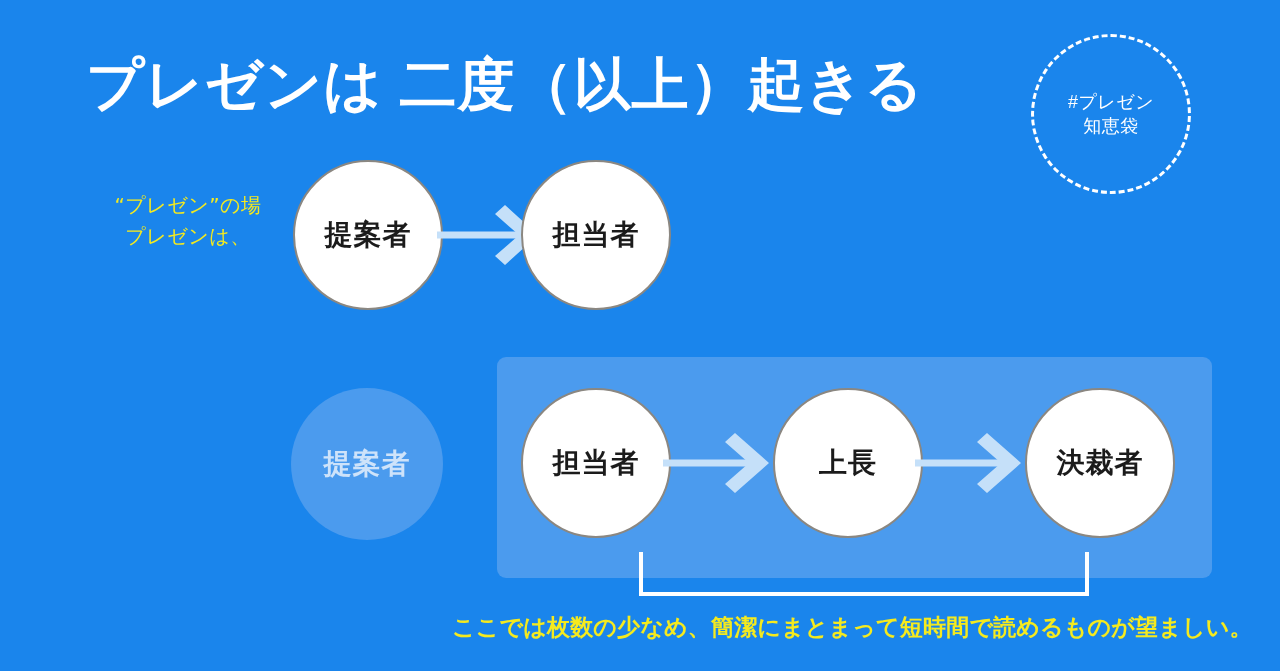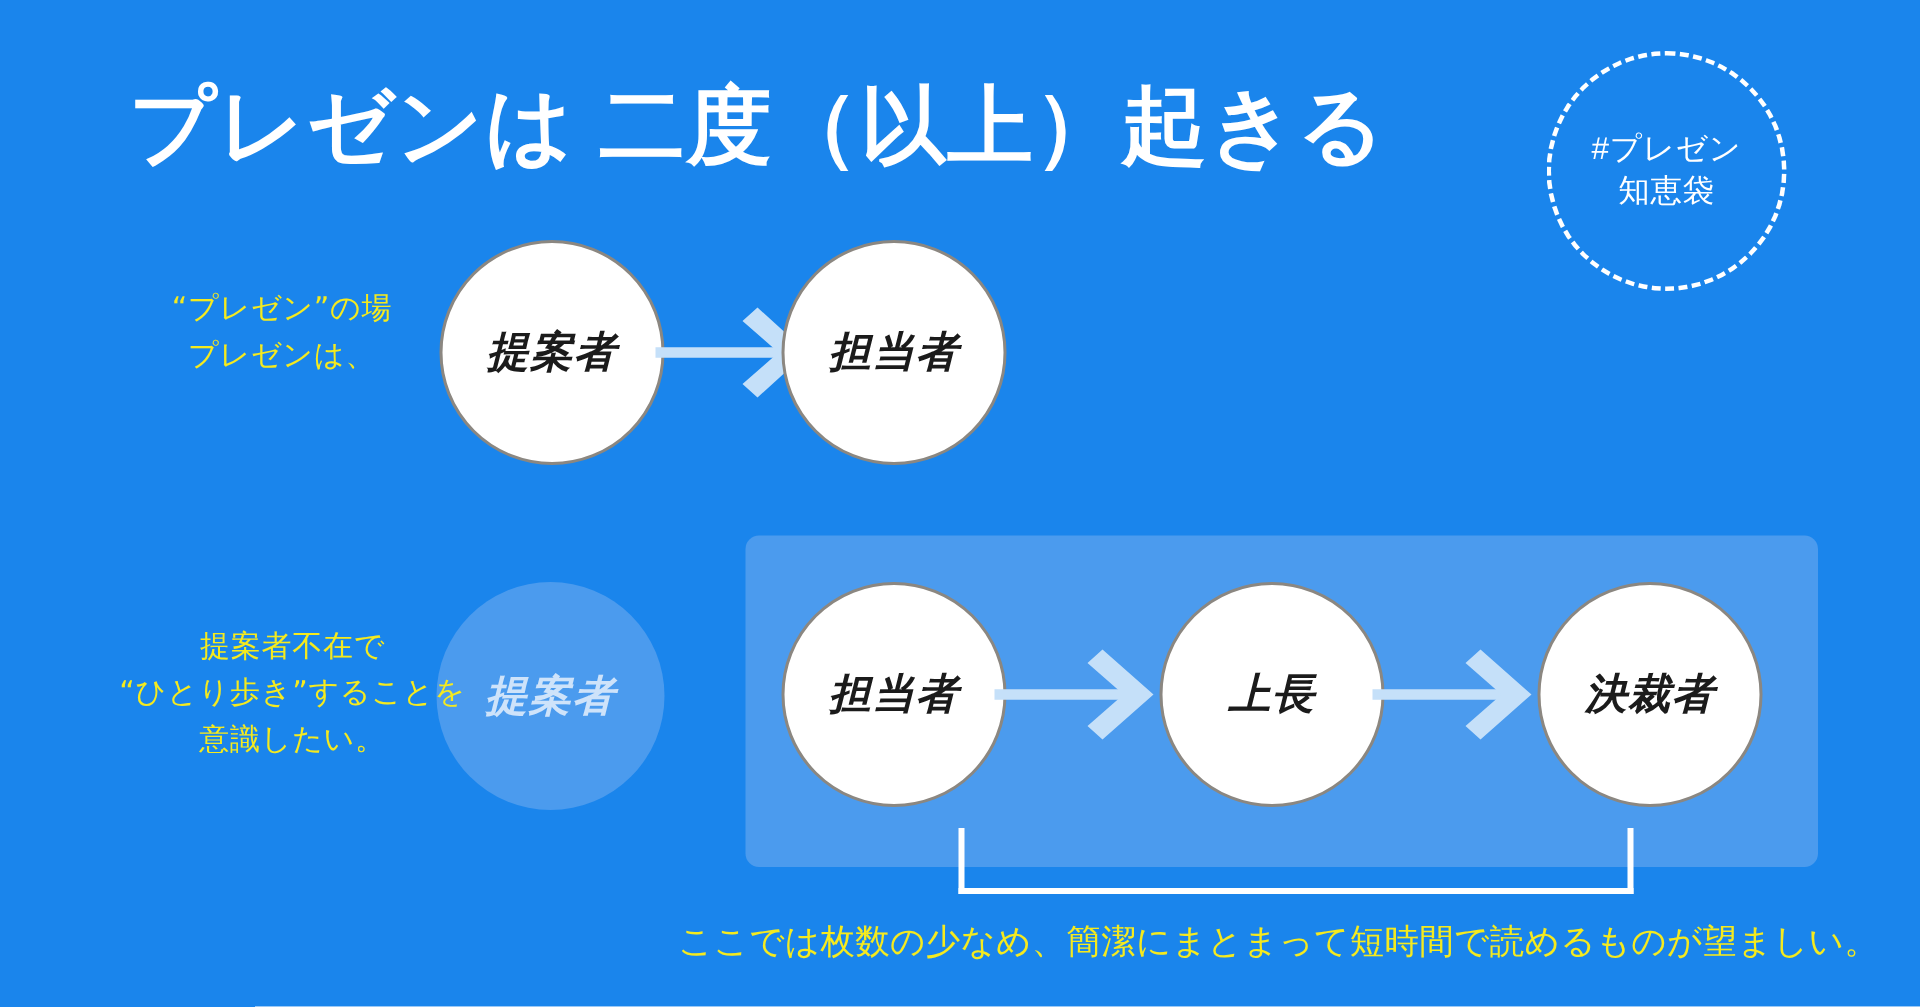--- a/index.html
+++ b/index.html
@@ -42,21 +42,21 @@
     border-radius: 50%;
     border: 3px dashed #ffffff;
     display: flex;
     flex-direction: column;
     align-items: center;
     justify-content: center;
     box-sizing: border-box;
   }
   #badge .badge-line {
     color: #ffffff;
-    font-size: 21px;
+    font-size: 18px;
     line-height: 1.35;
     letter-spacing: 0.5px;
     white-space: nowrap;
   }
 
   
   #panel {
     position: absolute;
     left: 497px;
     top: 357px;
@@ -78,21 +78,20 @@
     display: flex;
     align-items: center;
     justify-content: center;
   }
   .node .node-label {
     font-size: 28px;
     font-weight: bold;
     color: #1b1b1b;
     letter-spacing: 1px;
     white-space: nowrap;
-    font-style: italic;
   }
 
   
   .node.ghost {
     background: #4b9bee;
     border: none;
     width: 152px;
     height: 152px;
   }
   .node.ghost .node-label {
@@ -123,20 +122,21 @@
 
   #caption {
     position: absolute;
     left: 452px;
     top: 612px;
     color: #f5ea1e;
     font-size: 23px;
     letter-spacing: 0.2px;
     white-space: nowrap;
     font-family: "DejaVu Sans", "Liberation Sans", sans-serif;
+    font-weight: bold;
   }
 
   
   #bracket {
     position: absolute;
     left: 639px;
     top: 552px;
     width: 450px;
     height: 44px;
   }
@@ -221,21 +221,16 @@
     <div class="stem left"></div>
     <div class="stem right"></div>
     <div class="base"></div>
   </div>
 
   <div class="note" id="note-1">
     <span class="note-line">“プレゼン”の場</span>
     <span class="note-line">プレゼンは、</span>
   </div>
 
-  <div class="note" id="note-2">
-    <span class="note-line">提案者不在で</span>
-    <span class="note-line">“ひとり歩き”することを</span>
-    <span class="note-line">意識したい。</span>
-  </div>
 
   <div id="caption">ここでは枚数の少なめ、簡潔にまとまって短時間で読めるものが望ましい。</div>
 
 </div>
 
 </body></html>

